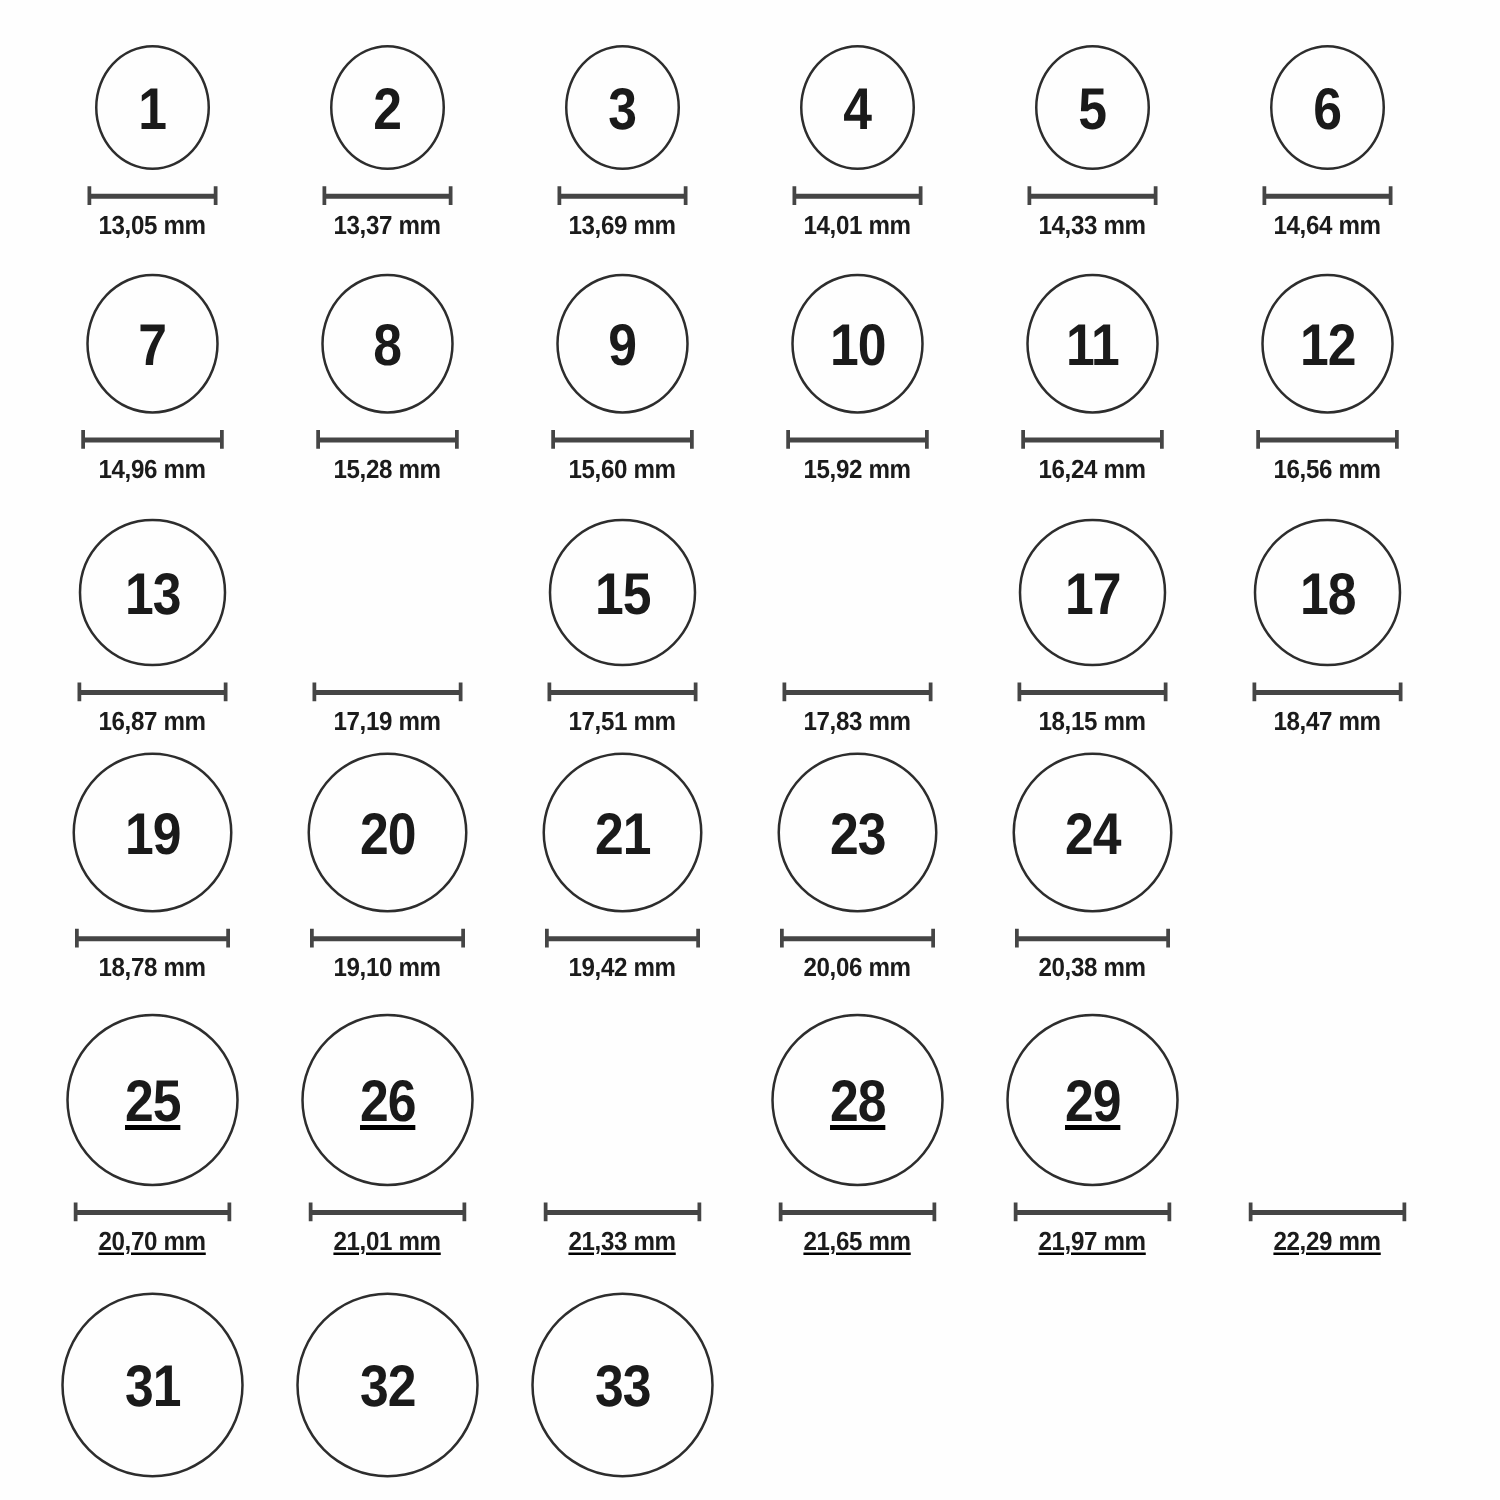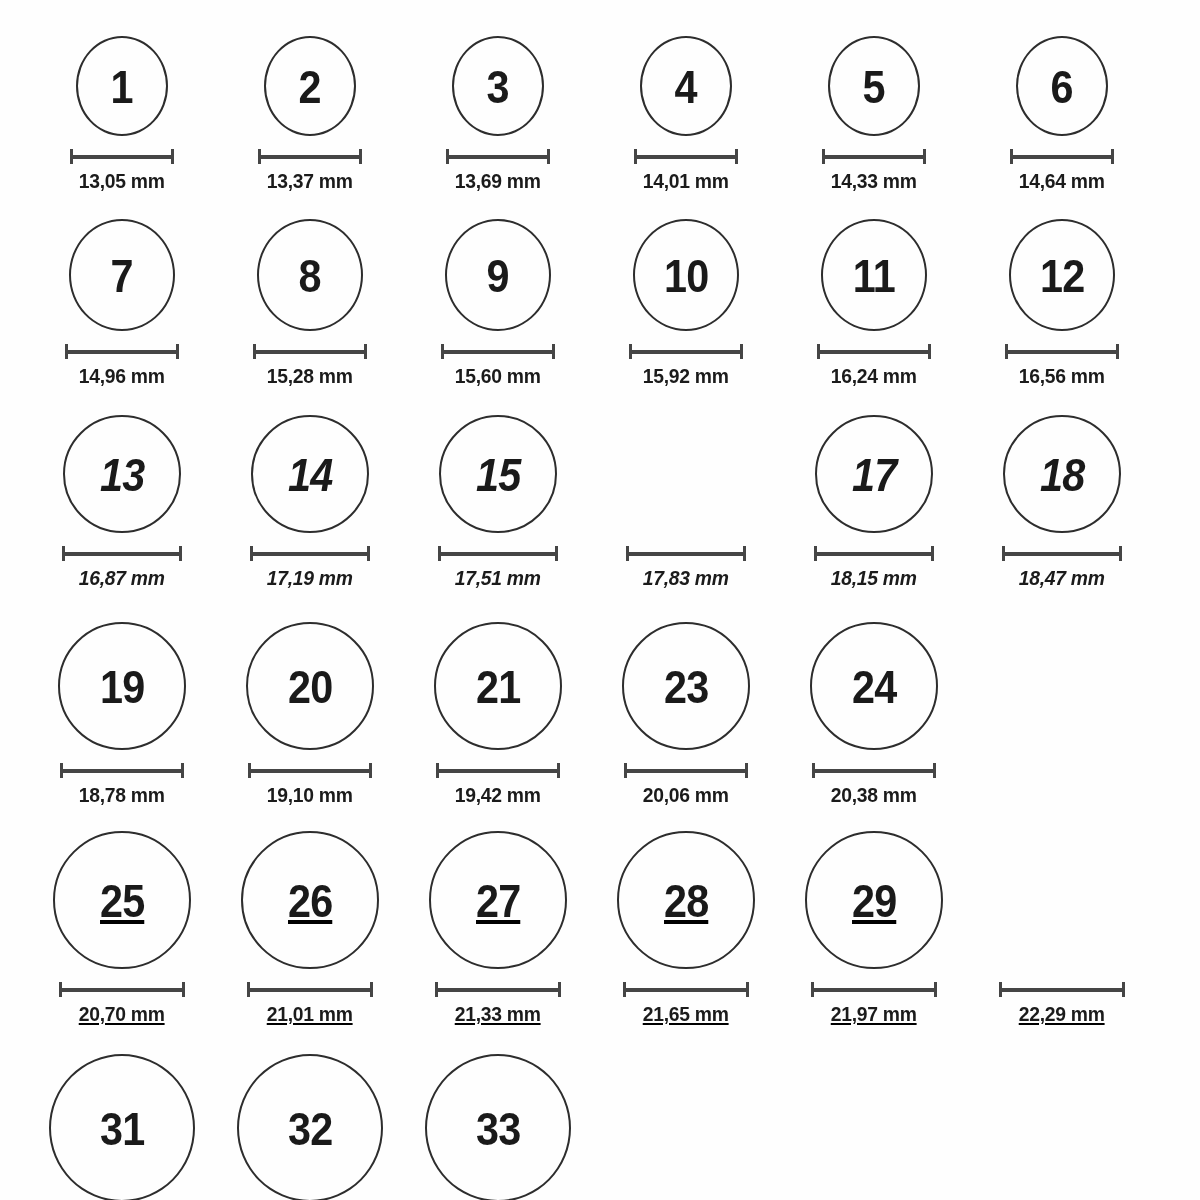--- a/index.html
+++ b/index.html
@@ -80,21 +80,21 @@
     font-weight: 700;
     font-size: 21px;
     color: #1b1b1b;
     transform: scaleX(0.92);
     letter-spacing: -0.3px;
     white-space: nowrap;
   }
   
   .row1 { --dw:  92px; --dh: 100px; --lw: 104px; margin-bottom: 26px; }
   .row2 { --dw: 106px; --dh: 112px; --lw: 114px; margin-bottom: 27px; }
-  .row3 { --dw: 118px; --dh: 118px; --lw: 120px; margin-bottom: 32px; font-style: italic; }
+  .row3 { --dw: 118px; --dh: 118px; --lw: 120px; margin-bottom: 12px; }
   .row4 { --dw: 128px; --dh: 128px; --lw: 124px; margin-bottom: 24px; }
   .row5 { --dw: 138px; --dh: 138px; --lw: 126px; margin-bottom: 28px; text-decoration: underline; }
   .row6 { --dw: 146px; --dh: 148px; --lw: 132px; margin-bottom: 0; }
 </style>
 </head>
 <body>
 
 <div class="sheet">
   <div id="rows">
       <div class="row row1">
@@ -224,23 +224,20 @@
     <div class="circle">
       <span class="num">13</span>
     </div>
     <div class="measure">
       <span class="bar"></span>
     </div>
     <div class="label">16,87 mm</div>
   </div>
 
   <div class="cell">
-    <div class="circle">
-      <span class="num">14</span>
-    </div>
     <div class="measure">
       <span class="bar"></span>
     </div>
     <div class="label">17,19 mm</div>
   </div>
 
   <div class="cell">
     <div class="circle">
       <span class="num">15</span>
     </div>
@@ -344,23 +341,20 @@
     <div class="circle">
       <span class="num">26</span>
     </div>
     <div class="measure">
       <span class="bar"></span>
     </div>
     <div class="label">21,01 mm</div>
   </div>
 
   <div class="cell">
-    <div class="circle">
-      <span class="num">27</span>
-    </div>
     <div class="measure">
       <span class="bar"></span>
     </div>
     <div class="label">21,33 mm</div>
   </div>
 
   <div class="cell">
     <div class="circle">
       <span class="num">28</span>
     </div>

